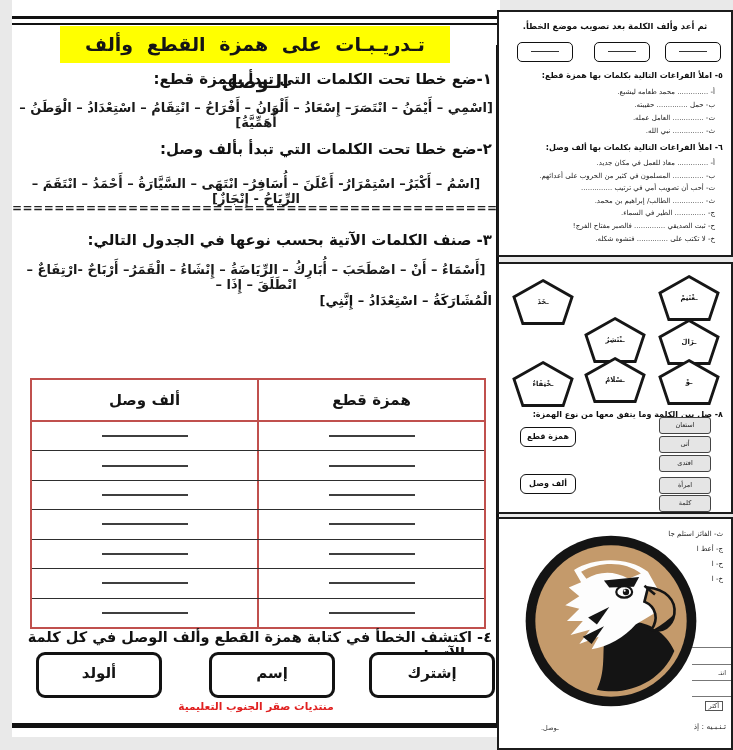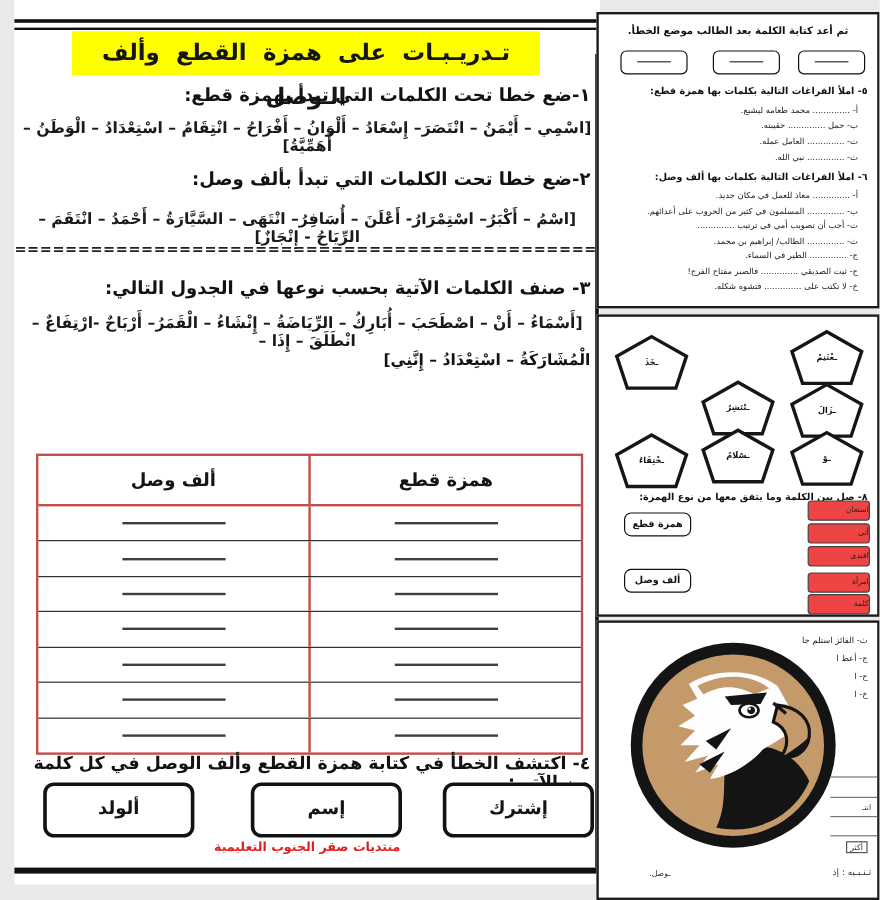--- a/index.html
+++ b/index.html
@@ -53,22 +53,22 @@
   #q5items{top:74px;font-size:7px;line-height:13px;}
   #q6items{top:145px;font-size:7px;line-height:12.6px;}
 
   
   .pent{position:absolute;width:64px;height:48px;}
   .pent svg{position:absolute;left:0;top:0;width:100%;height:100%;}
   .pent span{position:absolute;left:0;right:0;top:20px;text-align:center;font-size:6.8px;
              font-weight:bold;color:#111;direction:rtl;}
   .targetbox{position:absolute;left:21px;width:54px;height:18px;border:1.7px solid #111;border-radius:6px;
              text-align:center;line-height:18px;font-size:8px;font-weight:bold;color:#111;direction:rtl;background:#fff;}
-  .wordbox{position:absolute;left:174px;width:50px;height:15px;border:1.3px solid #444;border-radius:3px;
-           line-height:15px;font-size:6.5px;color:#222;direction:rtl;background:#ef4444;}
+  .wordbox{position:absolute;left:160px;width:50px;height:15px;border:1.3px solid #444;border-radius:3px;
+           text-align:center;line-height:15px;font-size:6.5px;color:#222;direction:rtl;background:#e5e5e5;}
 
   
   #p3items{top:8px;font-size:7px;line-height:15px;right:8px;}
   #eagle{position:absolute;left:24px;top:14px;width:176px;height:176px;}
   #website{position:absolute;left:-4px;right:-2px;top:160px;text-align:center;font-size:25px;
            font-weight:800;color:#0a0a0a;letter-spacing:0px;font-family:"DejaVu Sans",sans-serif;}
   .fragline{position:absolute;left:193px;width:39px;height:0;border-top:1px solid #777;}
   .fragtext{position:absolute;font-size:6.5px;color:#333;direction:rtl;}
 </style>
 </head>
@@ -165,21 +165,21 @@
 
     <div class="qhead" style="top:629px;font-size:14.5px;">٤- اكتشف الخطأ في كتابة همزة القطع وألف الوصل في كل كلمة من الآتي:</div>
     <div class="qbox" style="left:357px;">إشترك</div>
     <div class="qbox" style="left:197px;">إسم</div>
     <div class="qbox" style="left:24px;">ألولد</div>
 
     <div id="redfooter">منتديات صقر الجنوب التعليمية</div>
   </div>
 
   <div id="p1" class="panel">
-    <div class="p1-header">ثم أعد كتابة الكلمة بعد الطالب موضع الخطأ.</div>
+    <div class="p1-header">ثم أعد وألف الكلمة بعد تصويب موضع الخطأ.</div>
     <div class="pbox" style="left:166px;">
         <div class="dash"></div>
       </div>
     <div class="pbox" style="left:95px;">
         <div class="dash"></div>
       </div>
     <div class="pbox" style="left:18px;">
         <div class="dash"></div>
       </div>
 

